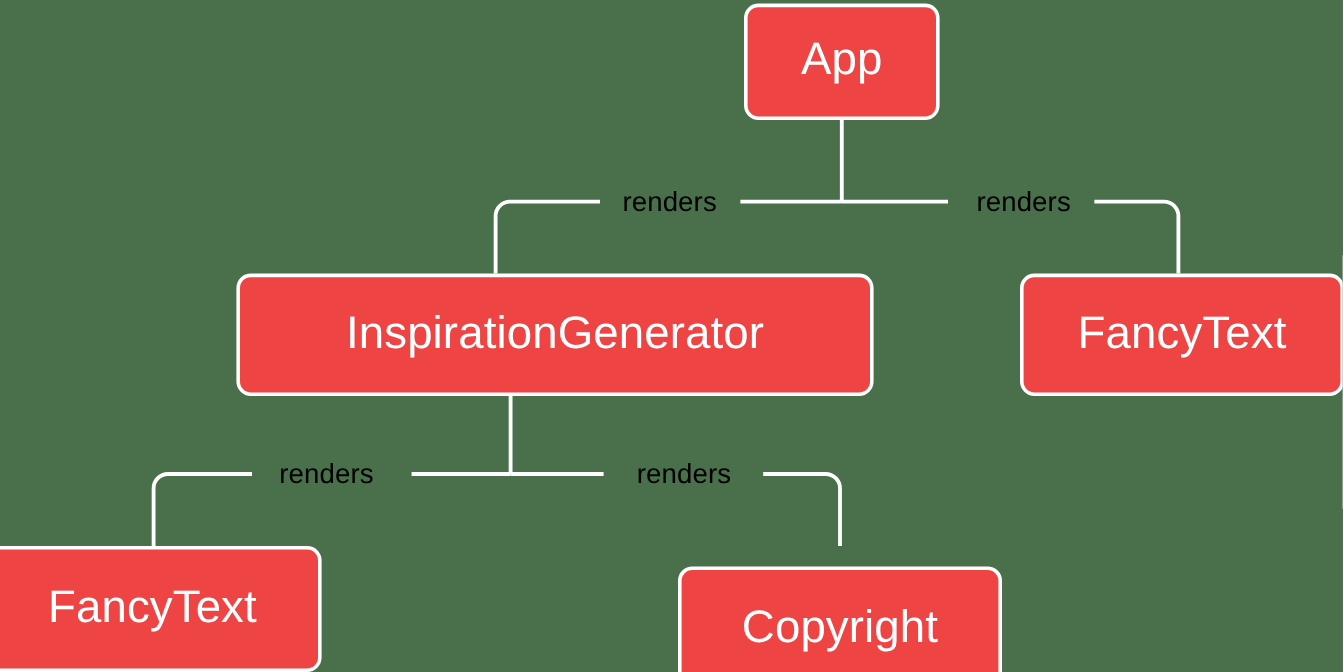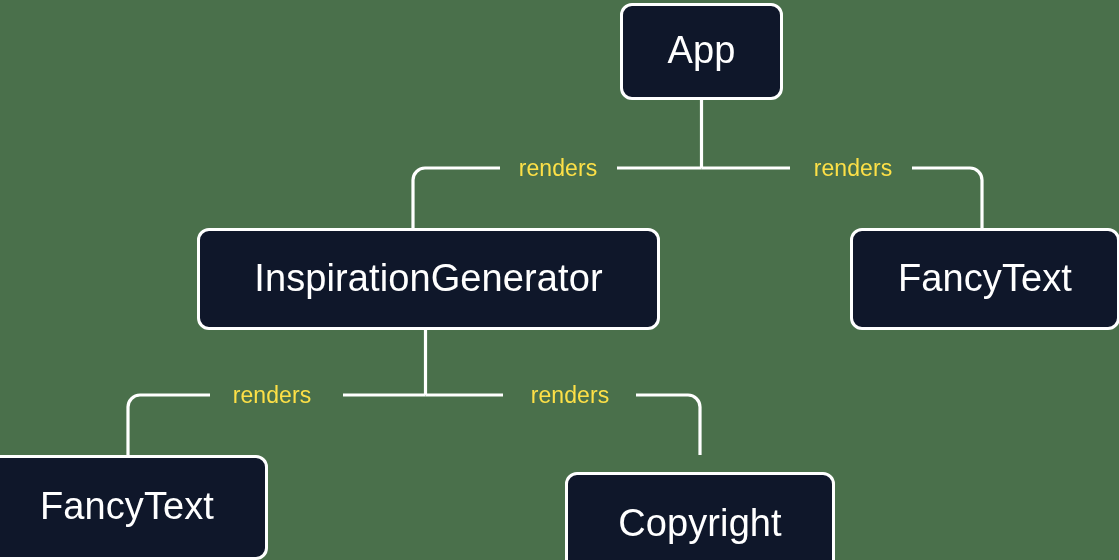--- a/index.html
+++ b/index.html
@@ -19,41 +19,41 @@
     position: absolute;
     left: 0;
     top: 0;
     width: 1119px;
     height: 560px;
     pointer-events: none;
   }
   .node {
     position: absolute;
     box-sizing: border-box;
-    background: #0f172a;
+    background: #ef4444;
     border: 3px solid #ffffff;
     border-radius: 12px;
     display: flex;
     align-items: center;
     justify-content: center;
     color: #ffffff;
     font-size: 38px;
     font-weight: 400;
     letter-spacing: 0.1px;
     white-space: nowrap;
     z-index: 2;
   }
   .node-label {
     display: block;
     line-height: 1;
     padding-bottom: 3px;
   }
   .edge-label {
     position: absolute;
-    color: #fde047;
+    color: #000000;
     font-size: 23px;
     font-weight: 400;
     line-height: 1;
     white-space: nowrap;
     transform: translate(-50%, -50%);
     z-index: 3;
     letter-spacing: 0.1px;
   }
 </style>
 </head>
@@ -77,21 +77,21 @@
              A 12 12 0 0 0 128 407 L 128 455"></path>
 
     <path d="M 425.5 395 L 503 395 M 636 395 L 688 395
              A 12 12 0 0 1 700 407 L 700 455"></path>
   </svg>
 
   <div class="node" style="left:620px; top:3px; width:163px; height:97px;">
     <span class="node-label">App</span>
   </div>
 
-  <div class="node" style="left:197px; top:228px; width:463px; height:102px;">
+  <div class="node" style="left:197px; top:228px; width:531px; height:102px;">
     <span class="node-label">InspirationGenerator</span>
   </div>
 
   <div class="node" style="left:850px; top:228px; width:270px; height:102px;">
     <span class="node-label">FancyText</span>
   </div>
 
   <div class="node" style="left:-14px; top:455px; width:282px; height:105px;">
     <span class="node-label">FancyText</span>
   </div>

